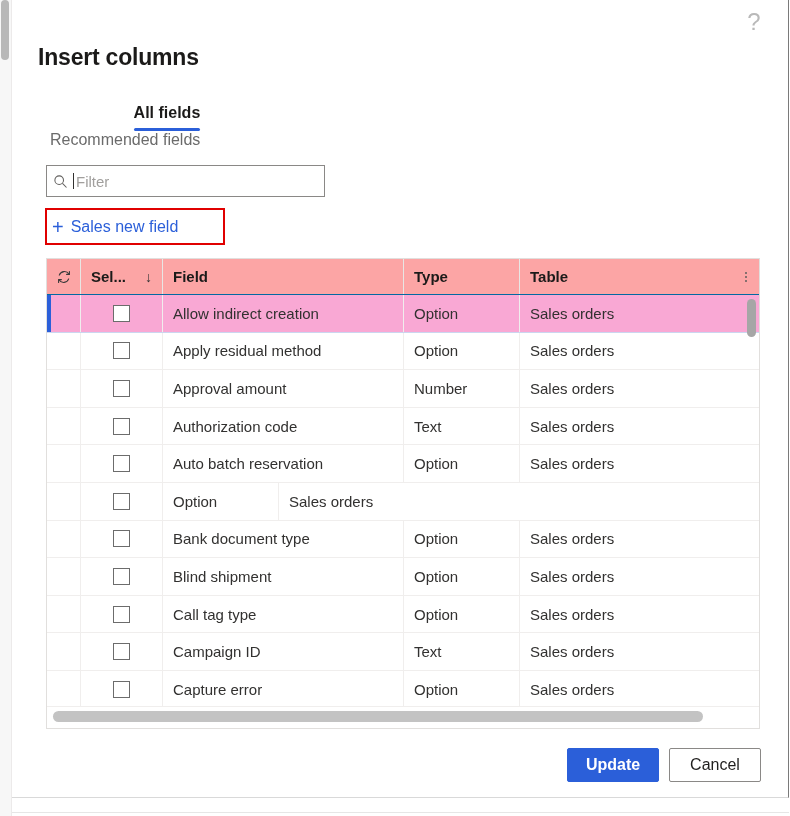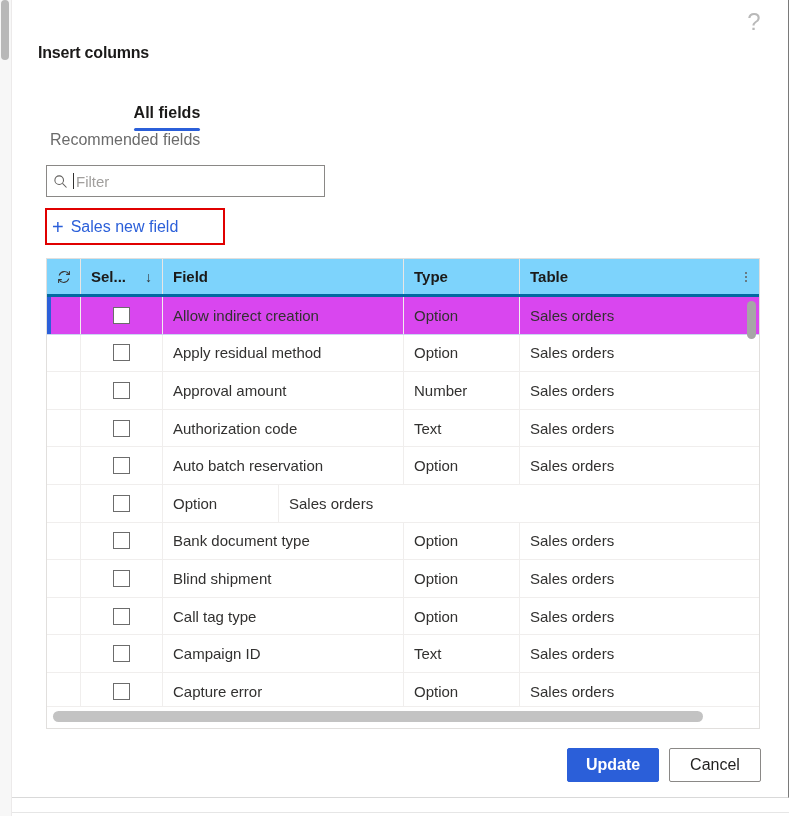--- a/index.html
+++ b/index.html
@@ -57,21 +57,21 @@
     display: flex; align-items: center; justify-content: center;
     font-size: 24px;
     color: #b9b9b9;
     font-family: "Liberation Sans", sans-serif;
     user-select: none;
   }
 
   .title {
     position: absolute;
     left: 26px; top: 44px;
-    font-size: 16px;
+    font-size: 23px;
     font-weight: 600;
     letter-spacing: -0.2px;
     color: #1b1a19;
   }
 
   
   .tabs {
     position: absolute;
     left: 26px; top: 104px;
     display: flex;
@@ -174,22 +174,22 @@
     height: 471px;
     border: 1px solid #e1dfdd;
     box-sizing: border-box;
     background: #fff;
     overflow: hidden;
   }
   .grid-header {
     display: flex;
     height: 35px;
     align-items: center;
-    border-bottom: 3px solid #0369a1;
-    background: #7dd3fc;
+    border-bottom: 1px solid #0369a1;
+    background: #fca5a5;
     position: relative;
   }
   .hcell {
     font-size: 15px;
     font-weight: 600;
     color: #1b1a19;
     height: 100%;
     display: flex;
     align-items: center;
     box-sizing: border-box;
@@ -218,21 +218,21 @@
   }
   .row {
     display: flex;
     height: 37.6px;
     align-items: center;
     border-bottom: 1px solid #f0eeed;
     position: relative;
     box-sizing: border-box;
   }
   .row.selected {
-    background: #d946ef;
+    background: #f9a8d4;
     border-bottom-color: #cbd6f0;
   }
   .row.selected::before {
     content: "";
     position: absolute;
     left: 0; top: 0; bottom: 0;
     width: 4px;
     background: #2b5fd9;
   }
   .cell {

